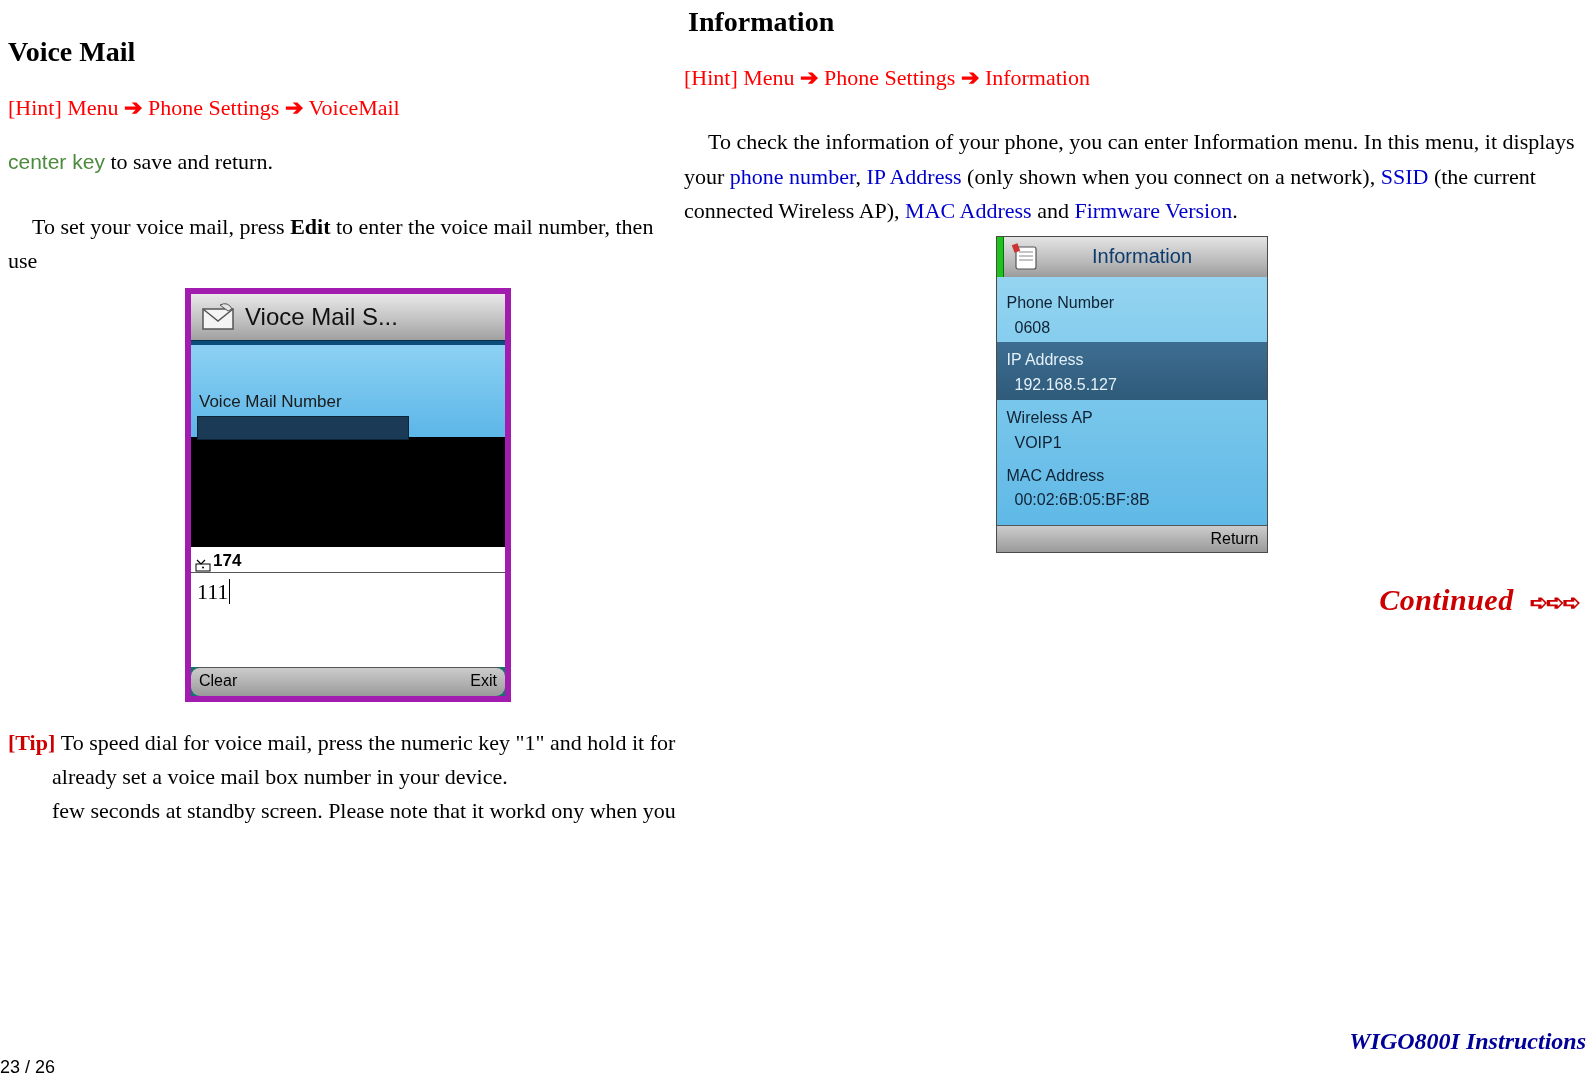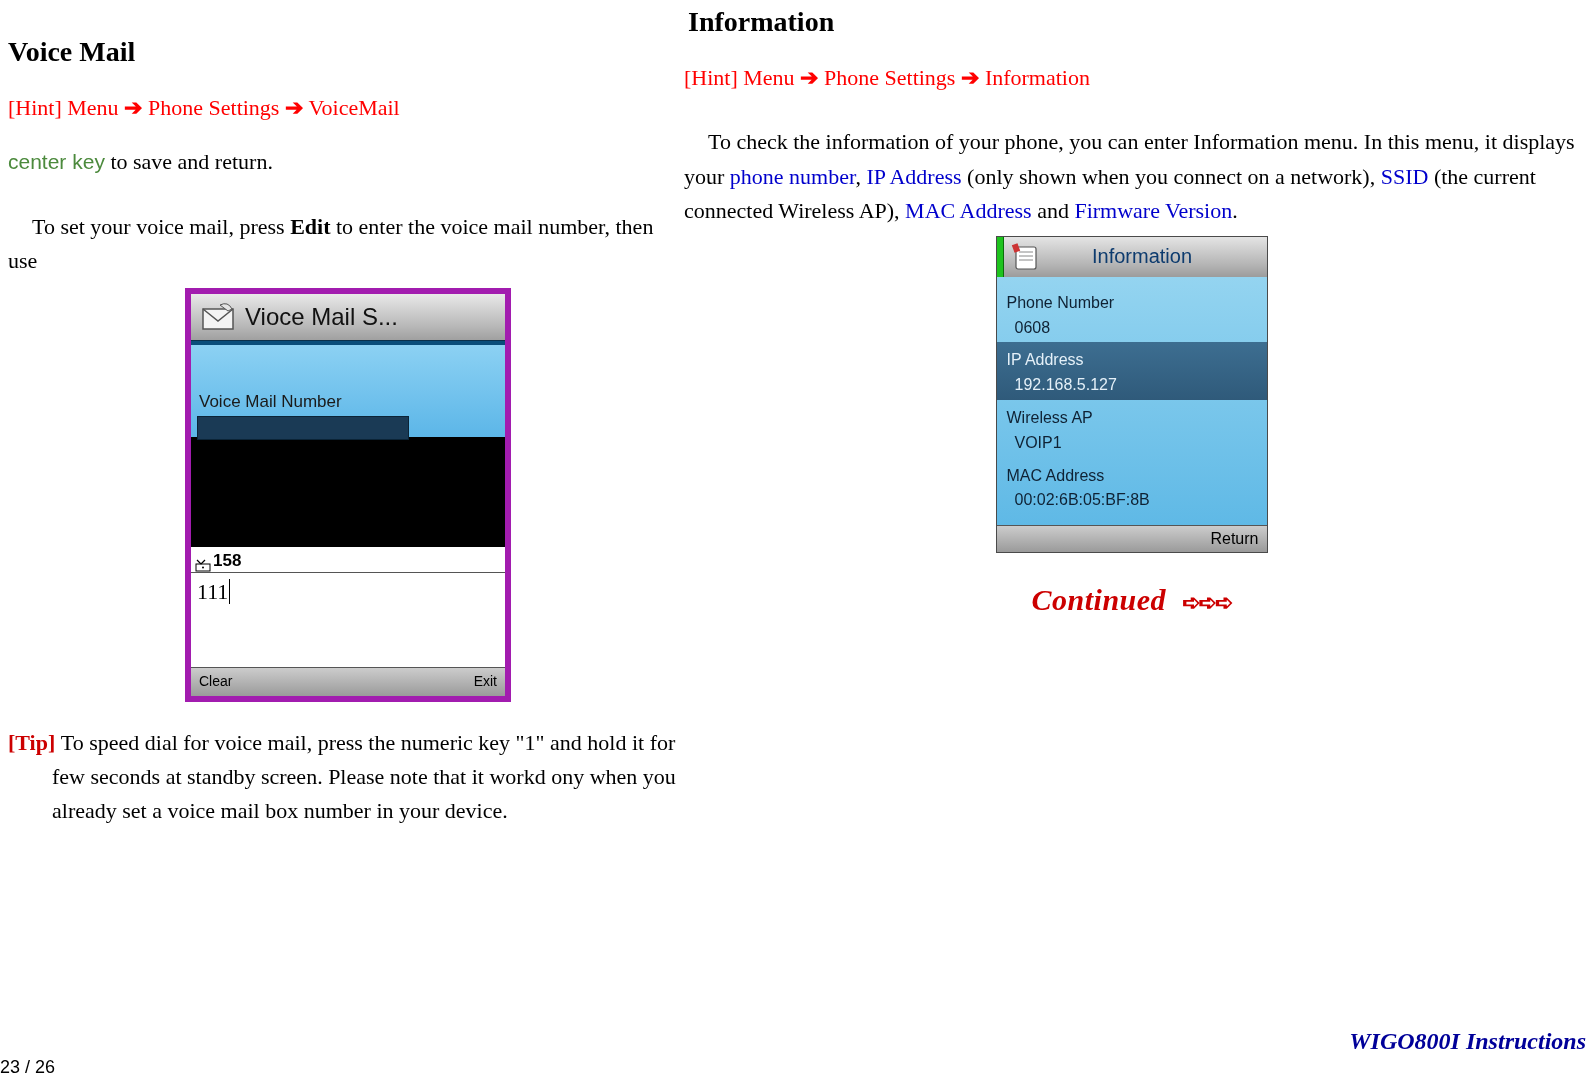--- a/index.html
+++ b/index.html
@@ -75,21 +75,21 @@
   .figure {
     display: block;
     margin: 10px auto 24px auto;
   }
   .continued {
     font-family: "Brush Script MT", cursive;
     font-style: italic;
     color: #cc0000;
     font-size: 30px;
     font-weight: bold;
-    text-align: center;
+    text-align: right;
     padding-right: 0;
     margin-top: 16px;
     letter-spacing: 0.5px;
   }
   .continued-arrows {
     letter-spacing: -2px;
     font-family: Arial, sans-serif;
     font-style: normal;
     font-size: 22px;
   }
@@ -211,22 +211,23 @@
   }
   .p1-softbar {
     height: 28px;
     background: linear-gradient(#ccc, #9a9a9a);
     border-top: 1px solid #555;
     display: flex;
     justify-content: space-between;
     align-items: center;
     padding: 0 8px;
     font-family: Arial, sans-serif;
-    font-size: 14px;
+    font-size: 16px;
     color: #000;
+    border-radius: 9px;
   }
 
   
   .phone2 {
     width: 270px;
     border: 1px solid #4a4a4a;
     position: relative;
     font-family: Arial, sans-serif;
   }
   .p2-title {
@@ -332,39 +333,39 @@
     <div class="p1-blackbar"></div>
     <div class="p1-input-area">
       <div class="p1-mode">
         <span class="p1-mode-icon">
           <svg width="16" height="14" viewBox="0 0 16 14">
             <rect x="1" y="6" width="14" height="7" fill="#fff" stroke="#000" stroke-width="1"></rect>
             <path d="M6 6 L2 2 M6 6 L10 2" stroke="#000" stroke-width="1.2" fill="none"></path>
             <circle cx="8" cy="9.5" r="1" fill="#000"></circle>
           </svg>
         </span>
-        <span>158</span>
+        <span>174</span>
       </div>
       <div class="p1-input-row">
         <span class="p1-input-val">111</span>
       </div>
       <div class="p1-input-pad"></div>
     </div>
     <div class="p1-softbar">
       <span>Clear</span>
       <span>Exit</span>
     </div>
   </div>
 
   <div style="margin-top:24px;">
     <span class="tip-body">
       <span class="tip-label">[Tip] </span><span>To speed dial for voice mail, press the numeric key "1" and hold it for</span>
     </span>
+    <span class="tip-rest">already set a voice mail box number in your device.</span>
     <span class="tip-rest">few seconds at standby screen. Please note that it workd ony when you</span>
-    <span class="tip-rest">already set a voice mail box number in your device.</span>
   </div>
 
 </div>
 
 <div class="col col-right">
 
   <h2 style="padding-left:4px;">Information</h2>
 
   <p class="hint">
     <span>[Hint] Menu </span><span class="arrow-icon">➔</span><span> Phone Settings </span><span class="arrow-icon">➔</span><span> Information</span>

